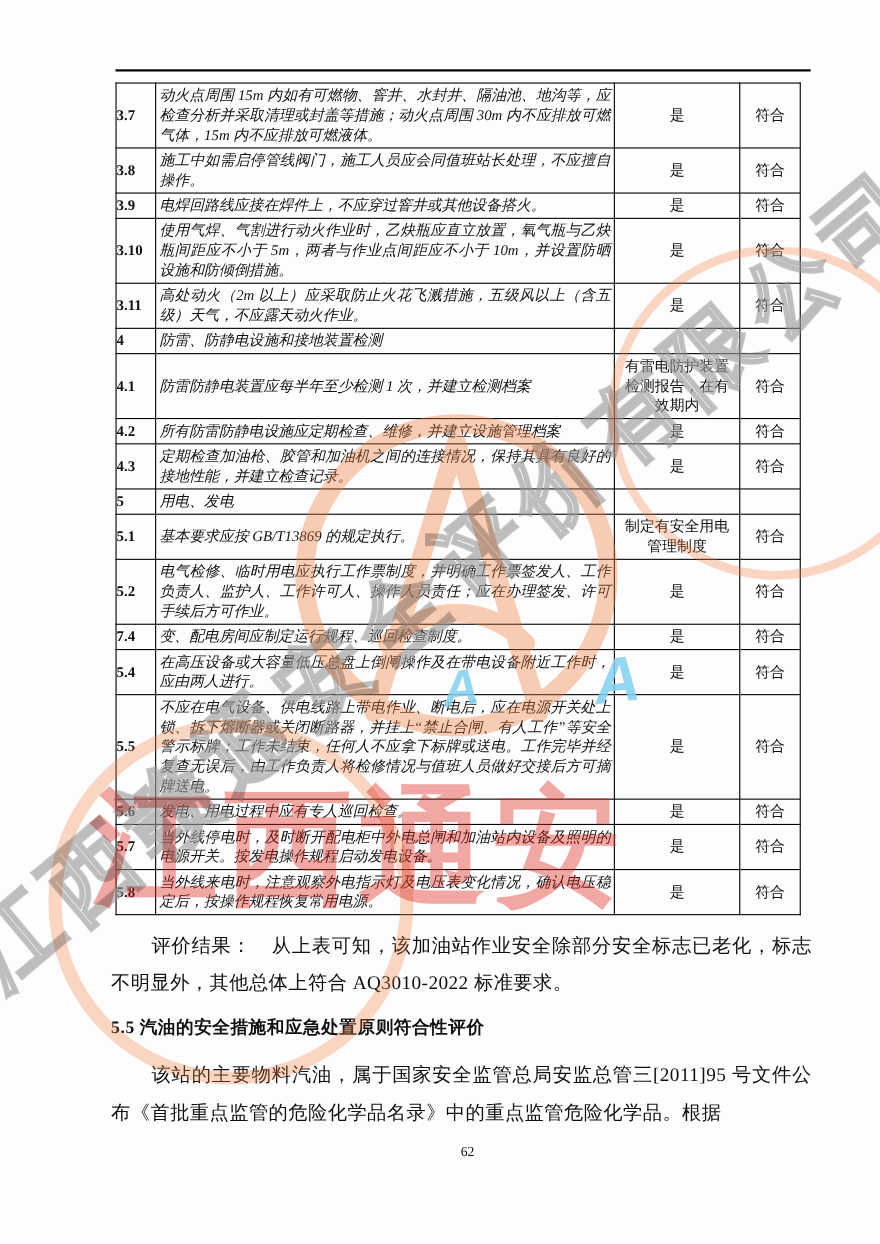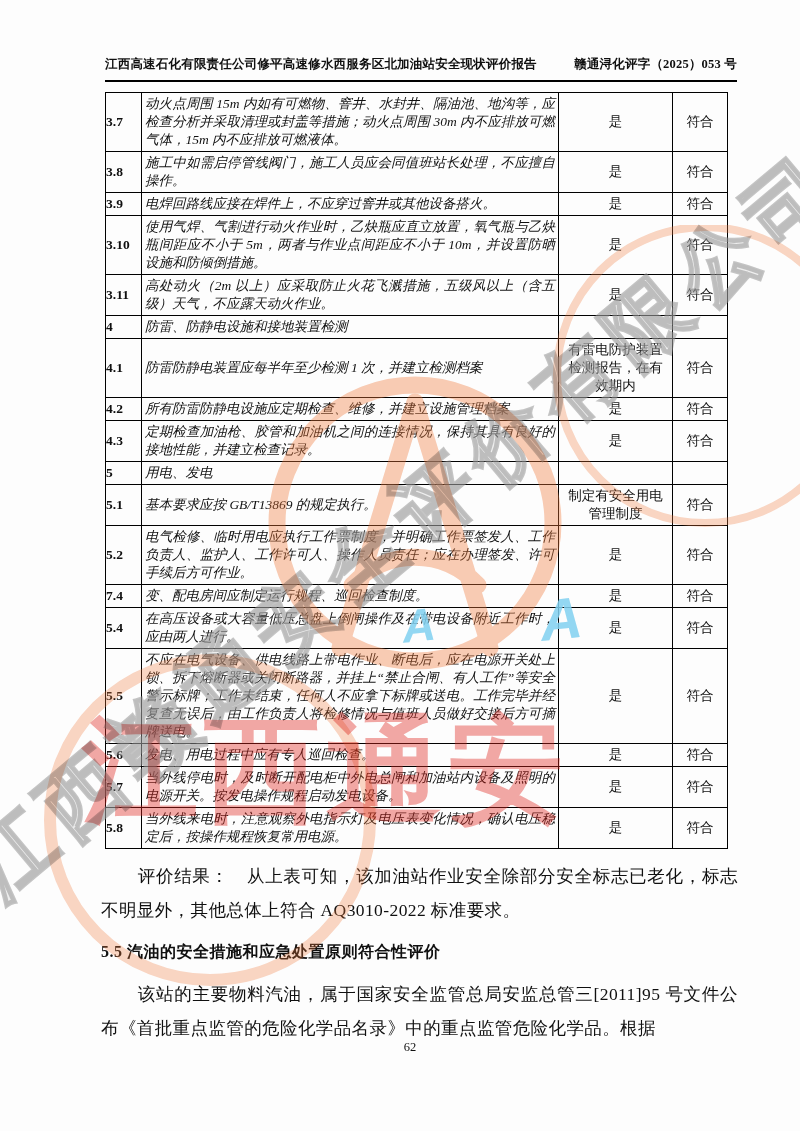--- a/index.html
+++ b/index.html
@@ -15,21 +15,21 @@
   table.comp td{border:1.5px solid #000;font-size:13.5px;line-height:18px;
        padding:2px 3px;vertical-align:middle;word-break:break-all;}
   table.comp td:nth-child(1){text-align:left;font-weight:bold;padding:2px 0;}
   table.comp td:nth-child(2){text-align:justify;text-justify:inter-ideograph;font-style:italic;}
   table.comp td:nth-child(3),table.comp td:nth-child(4){text-align:center;}
   
   .para{width:637px;font-size:17.5px;line-height:34px;text-align:justify;
         text-indent:2.1em;margin:10px 0 0 -4px;letter-spacing:0.4px;}
   .sec-head{width:637px;font-size:16px;font-weight:bold;margin:10px 0 0 -4px;
         letter-spacing:0.5px;line-height:30px;}
-  .pagenum{position:absolute;left:99px;width:622px;top:1040px;text-align:center;
+  .pagenum{position:absolute;left:114px;width:622px;top:1040px;text-align:center;
         font-size:12.5px;z-index:2;}
   
   .wm{position:absolute;pointer-events:none;}
   .wm-layer{position:absolute;inset:0;z-index:3;pointer-events:none;}
   .wm-company{left:-18px;top:826px;transform:rotate(-40deg);transform-origin:0 50%;
         font-family:"Liberation Sans",sans-serif;font-weight:bold;font-size:82px;
         letter-spacing:10px;white-space:nowrap;color:rgba(165,165,165,0.18);
         -webkit-text-stroke:2.5px rgba(150,150,150,0.55);mix-blend-mode:multiply;}
   .wm-red{left:82px;top:693px;font-family:"Liberation Sans",sans-serif;font-weight:bold;
         font-size:116px;letter-spacing:6px;white-space:nowrap;
@@ -66,24 +66,20 @@
 
     <div class="wm wm-company">江西赣通安全评价有限公司</div>
 
     <div class="wm wm-red">江西通安</div>
 
     <div class="wm wm-blue" style="left:402px;top:598px;transform:rotate(-6deg);">A</div>
     <div class="wm wm-blue" style="left:540px;top:585px;font-size:58px;transform:rotate(-6deg);">A</div>
   </div>
 
   <div class="content">
-    <div class="hdr">
-      <span>江西高速石化有限责任公司修平高速修水西服务区北加油站安全现状评价报告</span>
-      <span>赣通浔化评字（2025）053 号</span>
-    </div>
     <div class="hdr-rule"></div>
 
     <table class="comp">
       <colgroup>
         <col style="width:36px">
           <col style="width:417px">
         <col style="width:114px">
           <col style="width:55px">
       </colgroup>
       <tbody>

